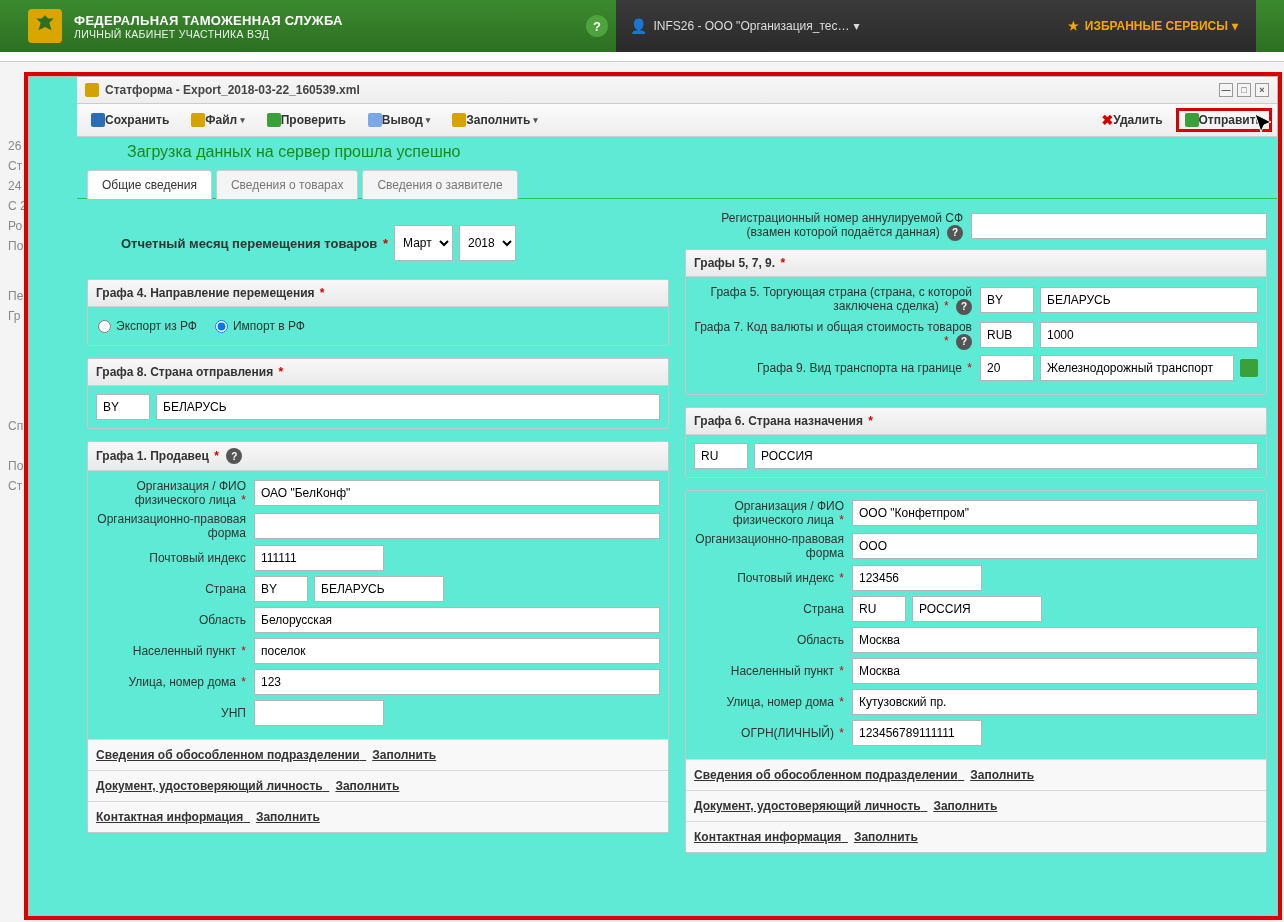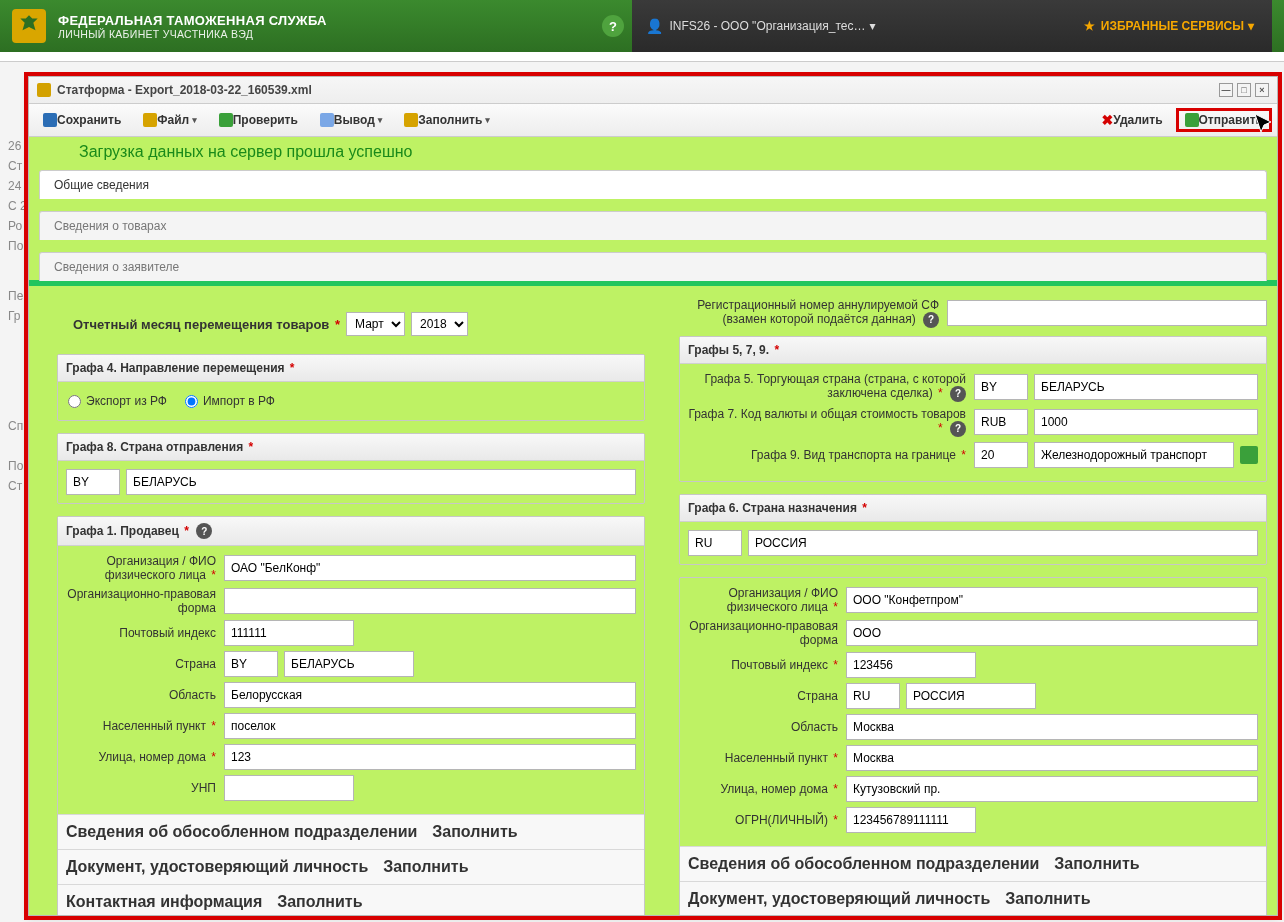--- a/index.html
+++ b/index.html
@@ -1,38 +1,38 @@
 <!DOCTYPE html>
 <html><head>
 <meta charset="utf-8">
 <style>
   * { box-sizing: border-box; margin: 0; padding: 0; }
   body { font-family: Arial, Helvetica, sans-serif; font-size: 12px; background: #e8e8e8; color: #333; }
   .app { width: 1284px; height: 922px; position: relative; overflow: hidden; }
   
-  .topbar { display: flex; align-items: center; height: 52px; background: linear-gradient(#3b8a2e,#2d6f22); color: #fff; padding: 0 12px; }
+  .topbar { display: flex; align-items: center; height: 52px; background: linear-gradient(#3b8a2e,#2d6f22); color: #fff; padding: 0 28px; }
   .emblem { width: 34px; height: 34px; background: #d9a600; border-radius: 4px; margin-right: 12px; display:flex; align-items:center; justify-content:center; }
   .emblem svg { width:26px; height:26px; }
   .title-block { flex: 0 0 auto; margin-right: auto; }
   .title-main { font-size: 13px; font-weight: bold; letter-spacing: .3px; }
   .title-sub { font-size: 10.5px; letter-spacing: .3px; opacity: .9; }
   .help-circle { width:22px; height:22px; border-radius:50%; background:#4fa33e; color:#fff; display:flex; align-items:center; justify-content:center; margin-right:8px; font-weight:bold; font-size:13px;}
   .userbox { flex: 0 0 640px; display:flex; align-items:center; height:100%; }
   .userbox .user-pill { flex:1; display:flex; align-items:center; padding:0 14px; background:linear-gradient(#3a3a3a,#2a2a2a); height:100%; color:#ddd; font-size:12px;}
   .userbox .user-pill .uicon { margin-right:6px; font-size:14px;}
   .userbox .fav { flex:0 0 auto; padding:0 18px; background:linear-gradient(#3a3a3a,#2a2a2a); height:100%; display:flex; align-items:center; color:#f6a700; font-weight:bold; font-size:12px;}
   .userbox .fav .star { margin-right:6px; }
   
   .secbar { height:10px; background:#fff; border-bottom:1px solid #ccc;}
   
   .backdrop { position:absolute; top:62px; left:0; right:0; bottom:0; background:#f4f4f4; }
   .backdrop .faded { position:absolute; left:8px; top:74px; color:#888; font-size:12px; line-height:20px;}
   .backdrop .faded div { white-space:nowrap; }
   
-  .window { position:absolute; left:28px; top:76px; right:6px; bottom:6px; background:#bef264; border:1px solid #b8b8b8; box-shadow:0 2px 8px rgba(0,0,0,.15); display:flex; flex-direction:column; outline:4px solid #d80000; outline-offset:0;}
+  .window { position:absolute; left:28px; top:76px; right:6px; bottom:6px; background:#5eead4; border:1px solid #b8b8b8; box-shadow:0 2px 8px rgba(0,0,0,.15); display:flex; flex-direction:column; outline:4px solid #d80000; outline-offset:0;padding-left:48px;}
   .win-title { background:linear-gradient(#f6f6f6,#eee); border-bottom:1px solid #ccc; padding:6px 8px; font-size:12px; font-weight:bold; color:#444; display:flex; align-items:center;}
   .win-title .tico { width:14px; height:14px; background:#d3a100; margin-right:6px; border-radius:2px;}
   .win-title .wbtns { margin-left:auto; display:flex; gap:4px;}
   .win-title .wbtn { width:14px; height:14px; border:1px solid #999; background:#f4f4f4; font-size:9px; display:flex; align-items:center; justify-content:center; color:#555;}
   
   .toolbar { display:flex; align-items:center; gap:10px; padding:6px 8px; background:linear-gradient(#fbfbfb,#ededed); border-bottom:1px solid #ccc;}
   .tbtn { display:flex; align-items:center; gap:0; padding:3px 6px; font-size:12px; color:#333; cursor:pointer; font-weight:bold;}
   .tbtn .ic { width:14px; height:14px; display:inline-block; }
   .ic-save{background:#2b6db5;border-radius:2px;}
   .ic-file{background:#d6a300;border-radius:2px;}
@@ -41,46 +41,46 @@
   .ic-fill{background:#d6a300;border-radius:2px;}
   .ic-del{color:#d40000;font-weight:bold;font-size:14px;line-height:14px;}
   .ic-send{background:#3aa03a;border-radius:2px;}
   .caret::after{content:"▾"; font-size:9px; margin-left:3px; color:#555;}
   .toolbar .spacer{flex:1;}
   .send-highlight{ outline:3px solid #d80000; padding:2px 6px;}
   .cursor-arrow { position:absolute; right:8px; top:112px; width:24px; height:24px; pointer-events:none; z-index:100;}
   
   .statusmsg { padding:6px 10px; color:#1a8a1a; font-size:16px;margin-left:40px; }
   
-  .tabstrip { display:flex; gap:12px; padding:0 10px; border-bottom:6px solid #22c55e; margin-top:2px;flex-direction:column;}
+  .tabstrip { display:flex; gap:4px; padding:0 10px; border-bottom:1px solid #22c55e; margin-top:2px;}
   .tab { padding:7px 14px; border:1px solid #ccc; border-bottom:none; background:#f4f4f4; color:#777; border-radius:3px 3px 0 0; font-size:12px; position:relative; top:1px;}
   .tab.active { background:#fff; color:#333; font-weight:normal;}
   
   .formbody { flex:1; overflow:auto; padding:12px 6px 4px 6px; }
   .cols { display:flex; gap:16px; padding:0 4px;}
   .col { flex:1; min-width:0;}
   .toprow { display:flex; align-items:center; gap:6px; margin:14px 4px 18px 26px;}
   .toprow label { font-weight:bold; font-size:13px;margin-left:8px; }
   .req { color:#d40000; margin-left:2px;}
   select,input[type=text]{ border:1px solid #b5b5b5; background:#fff; padding:4px 6px; font-size:12px; font-family:inherit; height:26px;}
-  select{height:24px;padding:2px 4px;}
-  .panel { border:1px solid #c7c7c7; border-radius:2px; margin-bottom:12px;margin-left:18px;}
+  select{height:36px;padding:2px 4px;}
+  .panel { border:1px solid #c7c7c7; border-radius:2px; margin-bottom:12px;}
   .panel-h { background:linear-gradient(#f8f8f8,#e9e9e9); padding:6px 8px; font-size:12px; font-weight:bold; border-bottom:1px solid #d0d0d0;}
   .panel-b { padding:8px 8px;}
   .frow { display:flex; align-items:center; gap:6px; margin-bottom:5px;}
   .flabel { flex:0 0 152px; text-align:right; font-size:12px; color:#333; padding-right:2px; line-height:14px;}
   .flabel.wide { flex-basis:280px;}
   .finput { flex:1; }
   .finput input[type=text]{ width:100%; }
   .short{width:54px !important;}
   .med{width:130px !important;flex:0 0 auto;}
   .help-dot { width:16px; height:16px; border-radius:50%; background:#555; color:#fff; display:inline-flex; align-items:center; justify-content:center; font-size:10px; font-weight:bold; margin-left:4px; flex:0 0 auto;}
   .radio-row { display:flex; gap:18px; align-items:flex-end; padding:4px 2px;}
   .radio-row label{ display:flex; align-items:center; gap:5px; font-size:12px;}
-  .subpanel-row { border-top:1px solid #d9d9d9; padding:8px 8px; font-size:16px; font-weight:bold; background:#f8f8f8;}
+  .subpanel-row { border-top:1px solid #d9d9d9; padding:8px 8px; font-size:12px; font-weight:bold; background:#f8f8f8;text-decoration:underline;}
   .subpanel-row .fill-link { font-weight:bold; margin-left:6px; color:#333;}
   .greenbox { width:18px; height:18px; background:#3aa03a; border-radius:2px; flex:0 0 auto;}
   .right-top-block .frow .flabel{ flex-basis:280px;}
   .inline-inputs{display:flex;gap:6px;align-items:center;flex:1;}
 </style>
 </head>
 <body>
 
 <div class="app">
   <div class="topbar">

